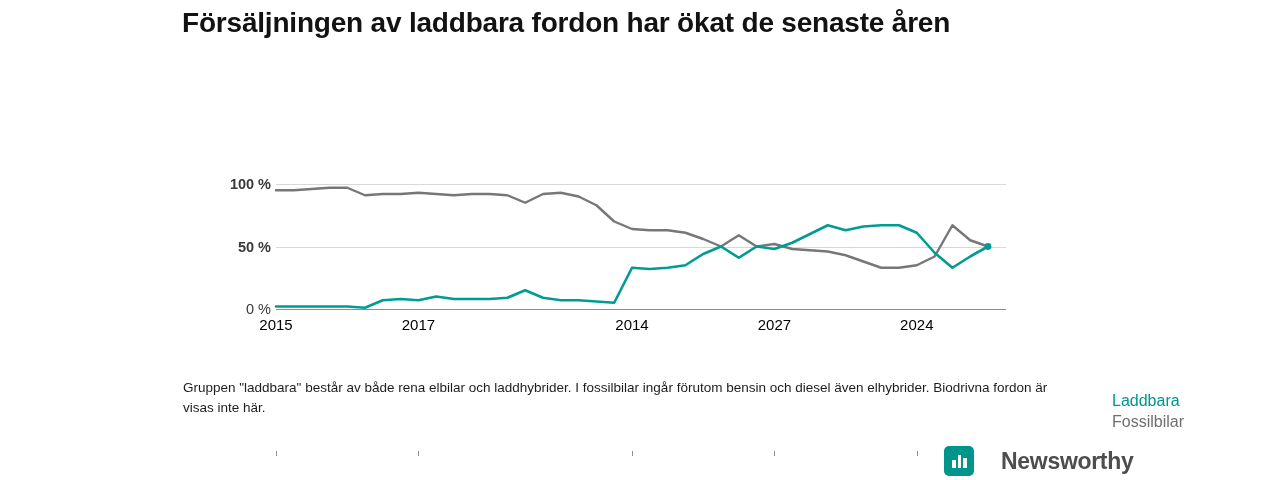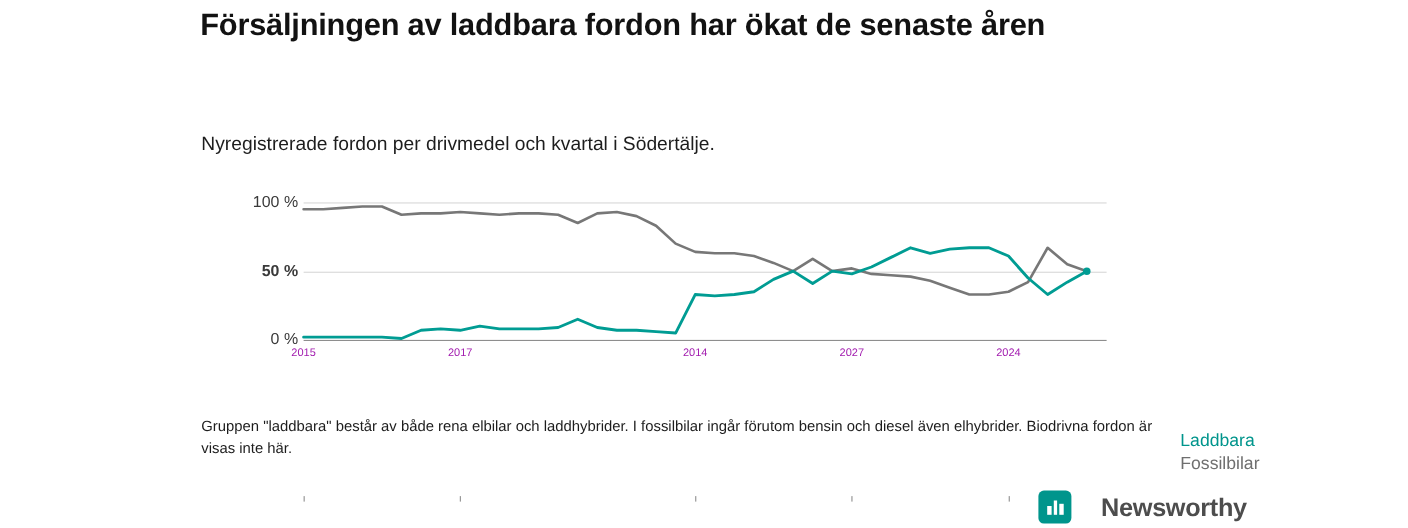--- a/index.html
+++ b/index.html
@@ -88,22 +88,22 @@
   }
   .xlabels {
     position: absolute;
     left: 93px;
     top: 142px;
     width: 760px;
     height: 24px;
   }
   .xlabel {
     position: absolute;
-    font-size: 10px;
-    color: #a21caf;
+    font-size: 15px;
+    color: #000000;
     transform: translateX(-50%);
   }
   .tick {
     position: absolute;
     top: 139px;
     width: 1px;
     height: 5px;
     background: #8e8e8e;
   }
   svg.lines {
@@ -111,20 +111,21 @@
     left: 0;
     top: 0;
     width: 730px;
     height: 125px;
     overflow: visible;
   }
   .series-label {
     position: absolute;
     font-size: 16px;
     white-space: nowrap;
+    margin-left: 39px;
   }
   .label-laddbara {
     left: 890px;
     top: 222px;
     color: #00958c;
   }
   .label-fossil {
     left: 890px;
     top: 243px;
     color: #6f6f6f;
@@ -170,26 +171,25 @@
     letter-spacing: -0.3px;
   }
 </style>
 </head>
 <body>
 
 <div class="page">
 
   <div class="title">Försäljningen av laddbara fordon har ökat de senaste åren</div>
 
-  <div class="subtitle">Nyregistrerade fordon per drivmedel och kvartal i Södertälje.</div>
 
   <div class="chart-area">
 
     <div class="ylabels">
-      <div class="ylabel" style="top:0px;">100 %</div>
+      <div class="ylabel" style="top:0px;font-weight:bold;">100 %</div>
       <div class="ylabel" style="top:62.5px;font-weight:bold;">50 %</div>
       <div class="ylabel" style="top:125px;">0 %</div>
     </div>
 
     <div class="plot">
       <div class="gridline" style="top:0px;"></div>
       <div class="gridline" style="top:62.5px;"></div>
       <div class="axisline" style="top:125px;"></div>
 
       <svg class="lines" viewBox="0 0 730 125" preserveAspectRatio="none">

